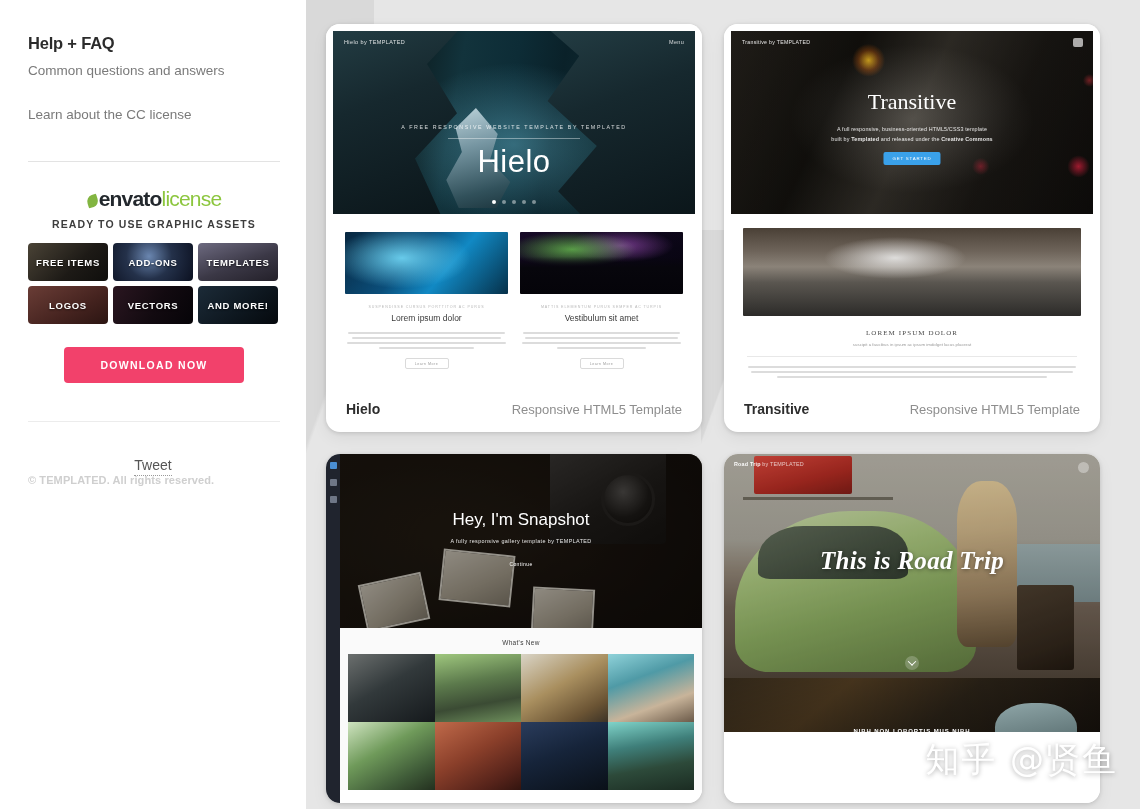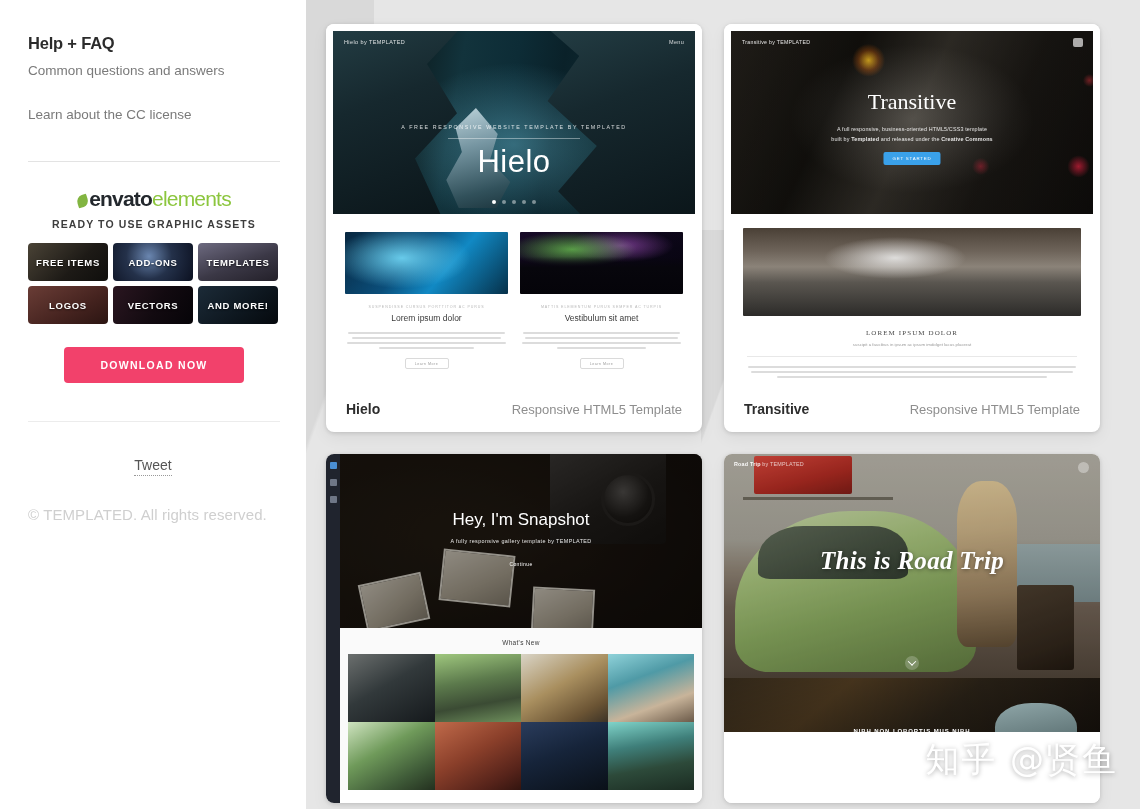--- a/index.html
+++ b/index.html
@@ -78,21 +78,21 @@
   }
 
   .hr2 { border: 0; border-top: 1px solid #ececec; margin: 38px 0 0 0; width: 252px; }
 
   .tweet-wrap { text-align: center; margin-top: 34px; }
   .tweet-link {
     font-size: 14px; color: #555; text-decoration: none;
     border-bottom: 1px dotted #999; padding-bottom: 2px;
   }
   .copyright {
-    margin-top: 32px; font-size: 15px; color: #cfcfcf; letter-spacing: .1px;
+    font-size: 11px; color: #cfcfcf; letter-spacing: .1px; font-weight: bold;
   }
 
   
   .main {
     position: relative; flex: 1; height: 809px;
     background: #e6e6e6; padding: 0 20px; overflow: hidden;
   }
   
   .shade-left {
     position: absolute; left: -2px; top: 0; width: 70px; height: 809px;
@@ -105,21 +105,21 @@
     pointer-events: none; z-index: 0;
   }
 
   .grid {
     position: relative; z-index: 1;
     display: grid; grid-template-columns: 376px 376px;
     gap: 22px 22px; padding-top: 24px;
   }
 
   .card {
-    background: #fff; border-radius: 8px;
+    background: #fff; border-radius: 14px;
     box-shadow: 0 1px 4px rgba(0,0,0,.14), 0 6px 16px rgba(0,0,0,.06);
     overflow: hidden;
   }
   .card-preview {
     height: 362px; overflow: hidden; position: relative;
     background: #fff; padding: 7px 7px 0 7px;
   }
   .card-tall .card-preview { height: 349px; padding: 0; }
   .card-foot {
     height: 46px; display: flex; align-items: center;
@@ -407,21 +407,21 @@
       <p class="side-desc">Learn about the CC license</p>
     </div>
 
     <div class="side-block">
     </div>
 
     <hr class="hr">
 
     <div class="promo">
       <div class="envato-logo">
-        <span class="envato-leaf"></span><span class="envato-a">envato</span><span class="envato-b">elements</span>
+        <span class="envato-leaf"></span><span class="envato-a">envato</span><span class="envato-b">license</span>
       </div>
       <div class="promo-tag">READY TO USE GRAPHIC ASSETS</div>
 
       <div class="tiles">
         <div class="tile t-free">
             <span>FREE ITEMS</span>
           </div>
         <div class="tile t-addons">
             <span>ADD-ONS</span>
           </div>

